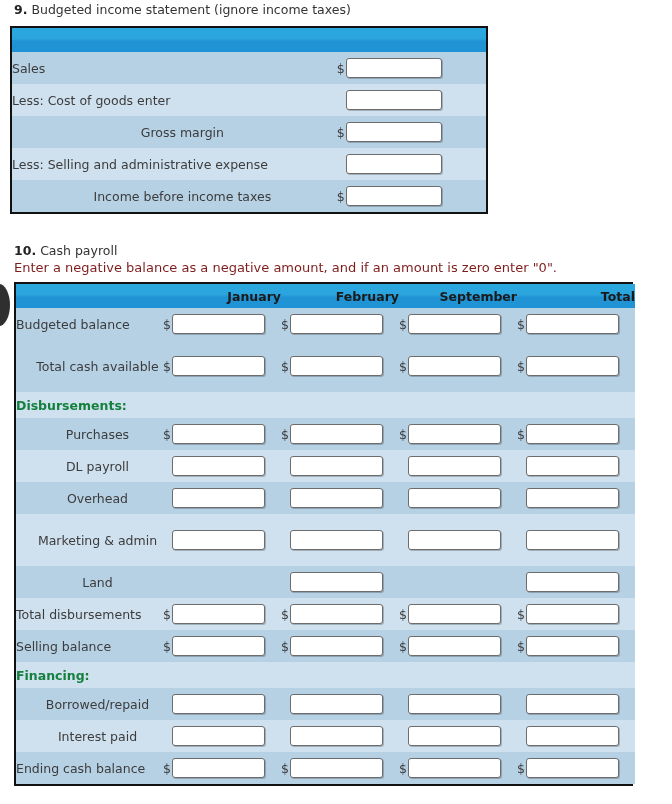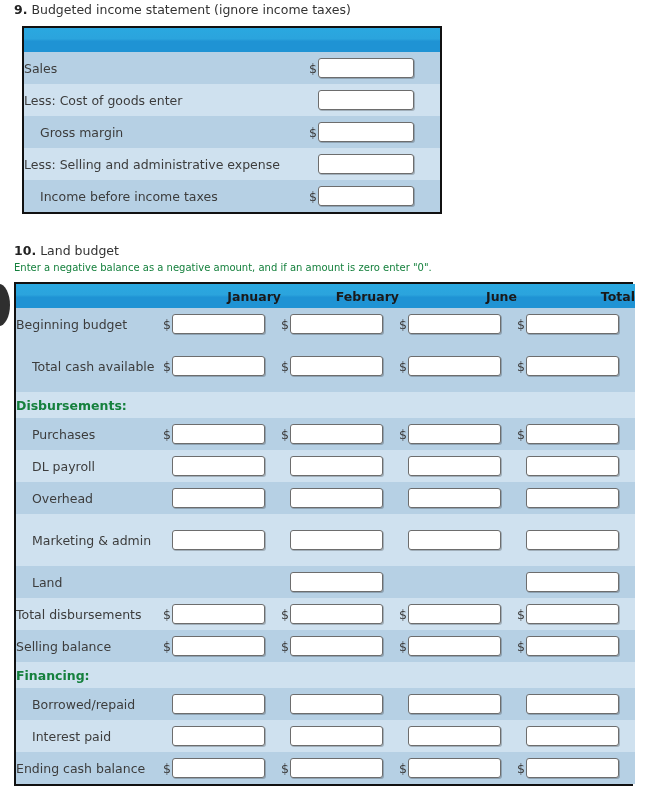--- a/index.html
+++ b/index.html
@@ -24,22 +24,22 @@
     line-height: 16px;
     padding: 0;
     margin: 0;
     white-space: nowrap;
   }
   .section-title .num {
     font-weight: bold;
     color: #222222;
   }
   .section-sub {
-    font-size: 10px;
-    color: #15803d;
+    font-size: 13px;
+    color: #7f1d1d;
     line-height: 16px;
     white-space: nowrap;
   }
 
   #q9-title { position: absolute; left: 14px; top: 2px; }
   #q10-title { position: absolute; left: 14px; top: 243px; }
   #q10-sub   { position: absolute; left: 14px; top: 260px; }
 
   
   .tbl-wrap {
@@ -80,21 +80,21 @@
   .row-a td { background: #b6d0e4; }
   .row-b td { background: #cfe1ef; }
 
   td.lbl {
     padding: 5px 6px 5px 8px;
     font-size: 12.5px;
     color: #3c3c3c;
     line-height: 15px;
     box-sizing: border-box;
   }
-  td.lbl.indent { padding-left: 16px; }
+  td.lbl.indent { padding-left: 16px; text-align: center; }
   td.lbl.bold { font-weight: bold; color: #15803d; }
 
   td.cell {
     border-left: 2px solid #ffffff;
     padding: 3px 6px 3px 4px;
     box-sizing: border-box;
     white-space: nowrap;
   }
 
   .dollar {
@@ -115,21 +115,21 @@
     background: #ffffff;
     box-shadow: 1px 1px 0 rgba(0,0,0,0.22);
     outline: none;
     font-family: "DejaVu Sans", "Liberation Sans", sans-serif;
     font-size: 12px;
     padding: 0 3px;
     box-sizing: border-box;
   }
 
   
-  #tbl9 { left: 22px; top: 26px; width: 420px; }
+  #tbl9 { left: 10px; top: 26px; width: 478px; }
   #tbl9 col.c1 { width: 285px; }
   #tbl9 col.c2 { width: 131px; }
   #tbl9 input.amt { width: 96px; }
   #tbl9 td.lbl { height: 32px; }
   #tbl9 td.cell { height: 32px; }
 
   
   #tbl10 { left: 14px; top: 282px; width: 619px; }
   #tbl10 col.c1 { width: 147px; }
   #tbl10 col.cx { width: 118px; }
@@ -189,47 +189,47 @@
         <tr class="row-a">
           <td class="lbl indent">Income before income taxes</td>
           <td class="cell"><span class="dollar">$</span><input type="text" class="amt" placeholder="" style=""></td>
         </tr>
       </tbody>
   </table>
 </div>
 
 <div class="section-title" id="q10-title">
   <span class="num">10.</span>
-  <span>Land budget</span>
+  <span>Cash payroll</span>
 </div>
 <div class="section-sub" id="q10-sub">Enter a negative balance as a negative amount, and if an amount is zero enter "0".</div>
 
 <div id="left-marker"></div>
 
 <div class="tbl-wrap" id="tbl10">
   <table class="grid">
     <colgroup>
         <col class="c1">
         <col class="cx">
         <col class="cx">
         <col class="cx">
         <col class="cx">
       </colgroup>
     <thead>
       <tr id="q10-header-row">
           <th class="hdr blank"></th>
           <th class="hdr">January</th>
           <th class="hdr">February</th>
-          <th class="hdr">June</th>
+          <th class="hdr">September</th>
           <th class="hdr last">Total</th>
         </tr>
     </thead>
     <tbody id="q10-body">
         <tr class="row-a">
-          <td class="lbl">Beginning budget</td>
+          <td class="lbl">Budgeted balance</td>
           <td class="cell"><span class="dollar">$</span><input type="text" class="amt" placeholder="" style=""></td>
           <td class="cell"><span class="dollar">$</span><input type="text" class="amt" placeholder="" style=""></td>
           <td class="cell"><span class="dollar">$</span><input type="text" class="amt" placeholder="" style=""></td>
           <td class="cell"><span class="dollar">$</span><input type="text" class="amt" placeholder="" style=""></td>
         </tr>
         <tr class="row-a tall">
           <td class="lbl indent">Total cash available</td>
           <td class="cell"><span class="dollar">$</span><input type="text" class="amt" placeholder="" style=""></td>
           <td class="cell"><span class="dollar">$</span><input type="text" class="amt" placeholder="" style=""></td>
           <td class="cell"><span class="dollar">$</span><input type="text" class="amt" placeholder="" style=""></td>

